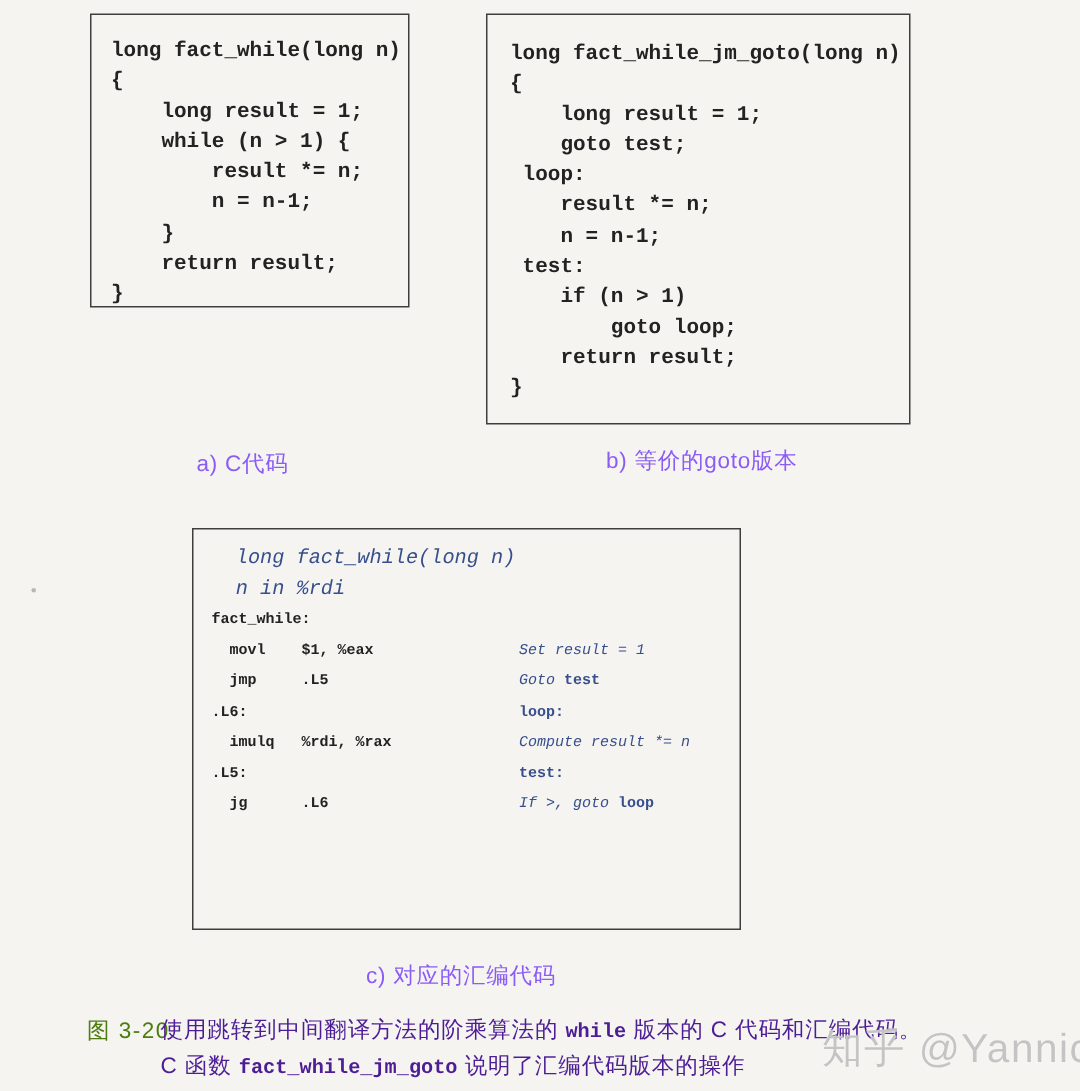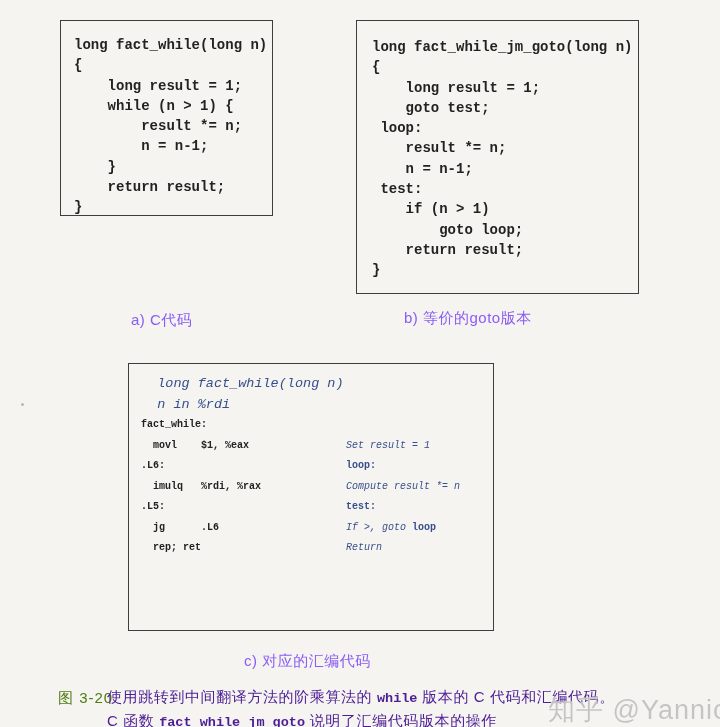--- a/index.html
+++ b/index.html
@@ -3,40 +3,40 @@
 <meta charset="utf-8">
 <style>
   html,body{margin:0;padding:0;}
   body{
     width:720px;height:727px;
     background:#f5f4f0;
     position:relative;
     font-family:"Liberation Sans",sans-serif;
     overflow:hidden;
   }
-  .page{position:absolute;left:0;top:12px;width:720px;height:618px;}
+  .page{position:absolute;left:0;top:1px;width:720px;height:618px;}
 
   
   .codebox{
     position:absolute;
     border:1px solid #3e3e3e;
     box-sizing:border-box;
     background:transparent;
   }
   .codebox pre{
     margin:0;
     font-family:"Liberation Mono","DejaVu Sans Mono",monospace;
     font-size:14px;
     line-height:20.3px;
     font-weight:700;
     color:#222;
     white-space:pre;
   }
   #box-a{left:60px;top:8px;width:213px;height:196px;padding:14px 0 0 13px;}
-  #box-b{left:324px;top:8px;width:283px;height:274px;padding:16px 0 0 15px;margin-left:32px;}
+  #box-b{left:324px;top:8px;width:283px;height:274px;padding:16px 0 0 15px;}
 
   
   #box-c{left:128px;top:351px;width:366px;height:268px;padding:10px 0 0 12px;}
   .asm-line{
     font-family:"Liberation Mono","DejaVu Sans Mono",monospace;
     font-size:10px;
     line-height:20.5px;
     white-space:pre;
     color:#222;
     font-weight:700;
@@ -131,25 +131,25 @@
 
   <div class="sub-caption" id="caption-a">a) C代码</div>
   <div class="sub-caption" id="caption-b">b) 等价的goto版本</div>
 
   <div class="codebox" id="box-c">
     <div class="asm-hdr">  long fact_while(long n)</div>
     <div class="asm-hdr">  n in %rdi</div>
 
     <div class="asm-line"><span class="asm-left">fact_while:</span><span class="c-it"></span><span class="c-ro"></span></div>
     <div class="asm-line"><span class="asm-left">  movl    $1, %eax</span><span class="c-it">Set result = 1</span><span class="c-ro"></span></div>
+    <div class="asm-line"><span class="asm-left">  jmp     .L5</span><span class="c-it">Goto </span><span class="c-ro">test</span></div>
     <div class="asm-line"><span class="asm-left">.L6:</span><span class="c-it"></span><span class="c-ro">loop:</span></div>
     <div class="asm-line"><span class="asm-left">  imulq   %rdi, %rax</span><span class="c-it">Compute result *= n</span><span class="c-ro"></span></div>
     <div class="asm-line"><span class="asm-left">.L5:</span><span class="c-it"></span><span class="c-ro">test:</span></div>
     <div class="asm-line"><span class="asm-left">  jg      .L6</span><span class="c-it">If &gt;, goto </span><span class="c-ro">loop</span></div>
-    <div class="asm-line"><span class="asm-left">  rep; ret</span><span class="c-it">Return</span><span class="c-ro"></span></div>
   </div>
 
   <div class="sub-caption" id="caption-c">c) 对应的汇编代码</div>
 
   <div class="fig-num">图 3-20</div>
   <div class="fig-line" id="fig-line1"><span>使用跳转到中间翻译方法的阶乘算法的 </span><span class="cap-mono">while</span><span> 版本的 C 代码和汇编代码。</span></div>
   <div class="fig-line" id="fig-line2"><span>C 函数 </span><span class="cap-mono">fact_while_jm_goto</span><span> 说明了汇编代码版本的操作</span></div>
 
   <div class="watermark">知乎 @Yannick</div>
 

